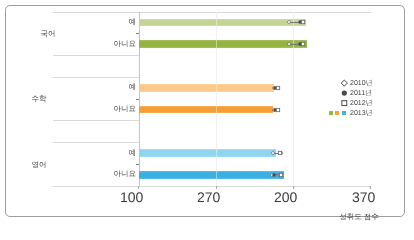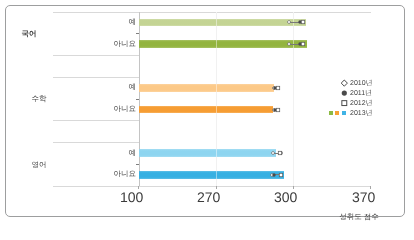--- a/index.html
+++ b/index.html
@@ -114,32 +114,32 @@
       </svg>
       <svg width="14" height="14" style="position: absolute; left: 270.748px; top: 102.587px;">
         <rect x="5.3" y="5.3" width="3.4" height="3.4" fill="#ffffff" stroke="#5f5f5f" stroke-width="0.75"></rect>
       </svg>
       <svg width="14" height="14" style="position: absolute; left: 273.223px; top: 146.137px;">
         <rect x="5.3" y="5.3" width="3.4" height="3.4" fill="#ffffff" stroke="#5f5f5f" stroke-width="0.75"></rect>
       </svg>
       <svg width="14" height="14" style="position: absolute; left: 273.533px; top: 167.912px;">
         <rect x="5.3" y="5.3" width="3.4" height="3.4" fill="#ffffff" stroke="#5f5f5f" stroke-width="0.75"></rect>
       </svg>
-      <div class="catlabel" style="left: 8px; width: 42px; top: 30.075px; font-weight: bold;">국어</div>
+      <div class="catlabel" style="left: 27px; width: 42px; top: 30.075px;">국어</div>
       <div class="sublabel" style="left: 82px; width: 54px; top: 17.8875px;">예</div>
       <div class="sublabel" style="left: 82px; width: 54px; top: 39.6625px;">아니요</div>
       <div class="catlabel" style="left: 18px; width: 42px; top: 95.4px;">수학</div>
       <div class="sublabel" style="left: 82px; width: 54px; top: 83.2125px;">예</div>
       <div class="sublabel" style="left: 82px; width: 54px; top: 104.987px;">아니요</div>
       <div class="catlabel" style="left: 18px; width: 42px; top: 160.725px;">영어</div>
       <div class="sublabel" style="left: 82px; width: 54px; top: 148.537px;">예</div>
       <div class="sublabel" style="left: 82px; width: 54px; top: 170.312px;">아니요</div>
       <div class="ticklabel" style="left: 119.6px; width: 40px; top: 190.2px;">100</div>
       <div class="ticklabel" style="left: 196.965px; width: 40px; top: 190.2px;">270</div>
-      <div class="ticklabel" style="left: 274.33px; width: 40px; top: 190.2px;">300</div>
+      <div class="ticklabel" style="left: 274.33px; width: 40px; top: 190.2px;">200</div>
       <div class="ticklabel" style="left: 351.695px; width: 40px; top: 190.2px;">370</div>
       <div class="axistitle" style="left: 318.8px; width: 80px; top: 213px;">성취도 점수</div>
     </div>
   <div class="legend" id="legend">
       <div class="legrow" style="top: 2.6px;">
         <div class="legmark" style="top: -0.7px;">
           <svg width="22" height="10">
             <path d="M18.3 2.0 L21.4 5.1 L18.3 8.2 L15.2 5.1 Z" fill="#fff" stroke="#4a4a4a" stroke-width="1"></path>
           </svg>
         </div>

